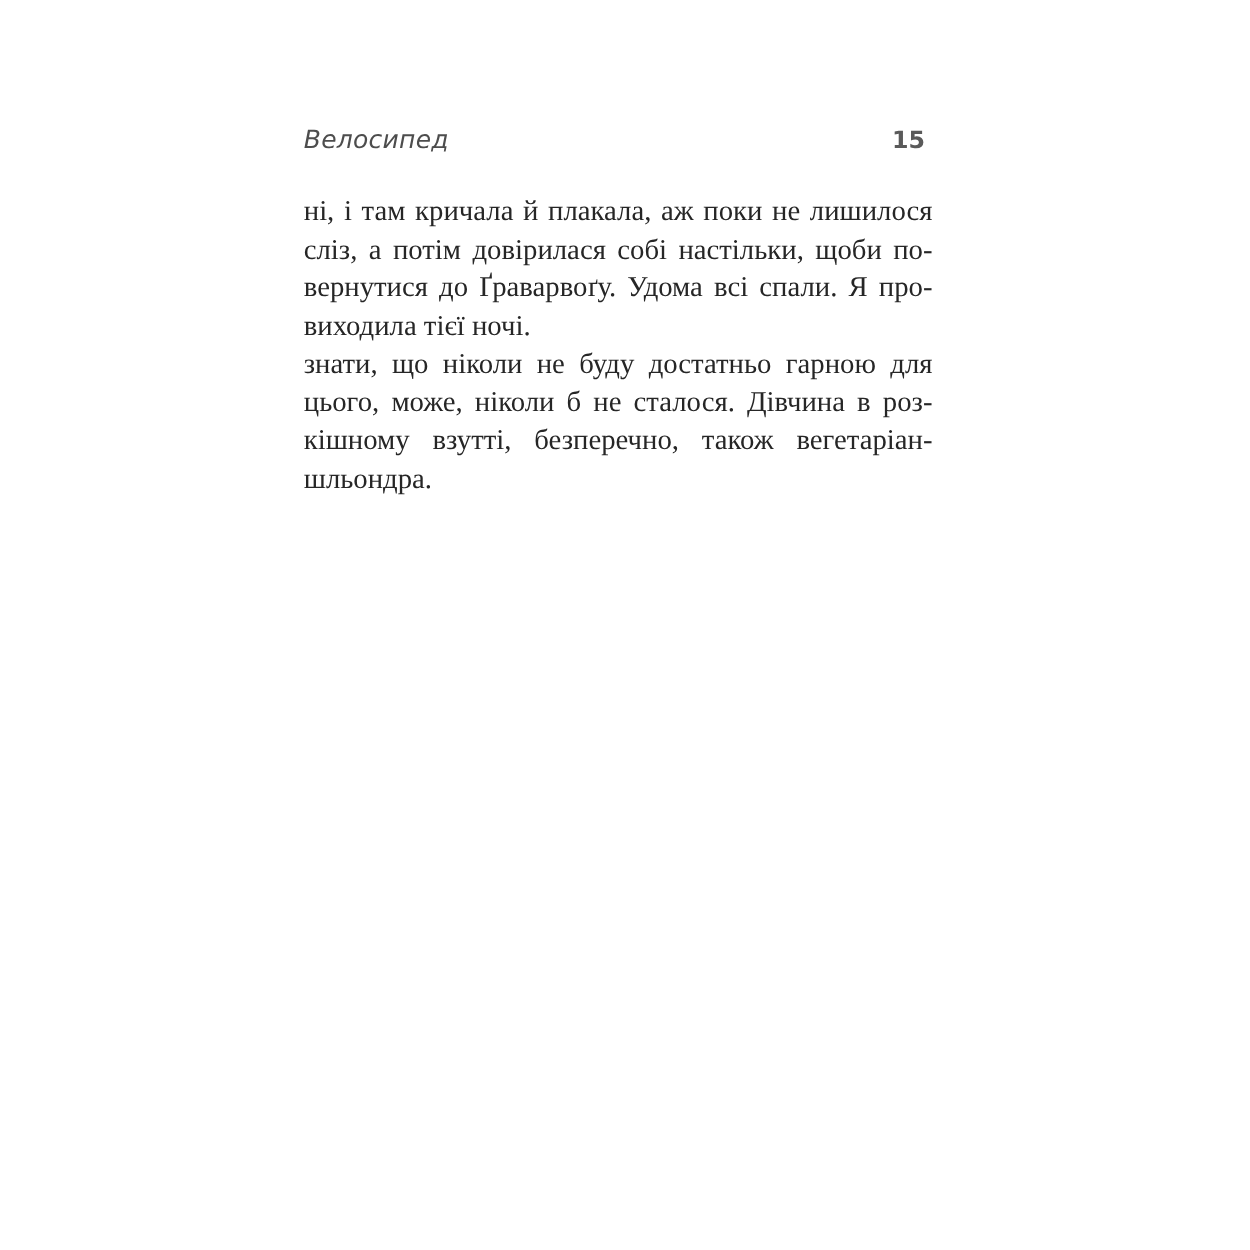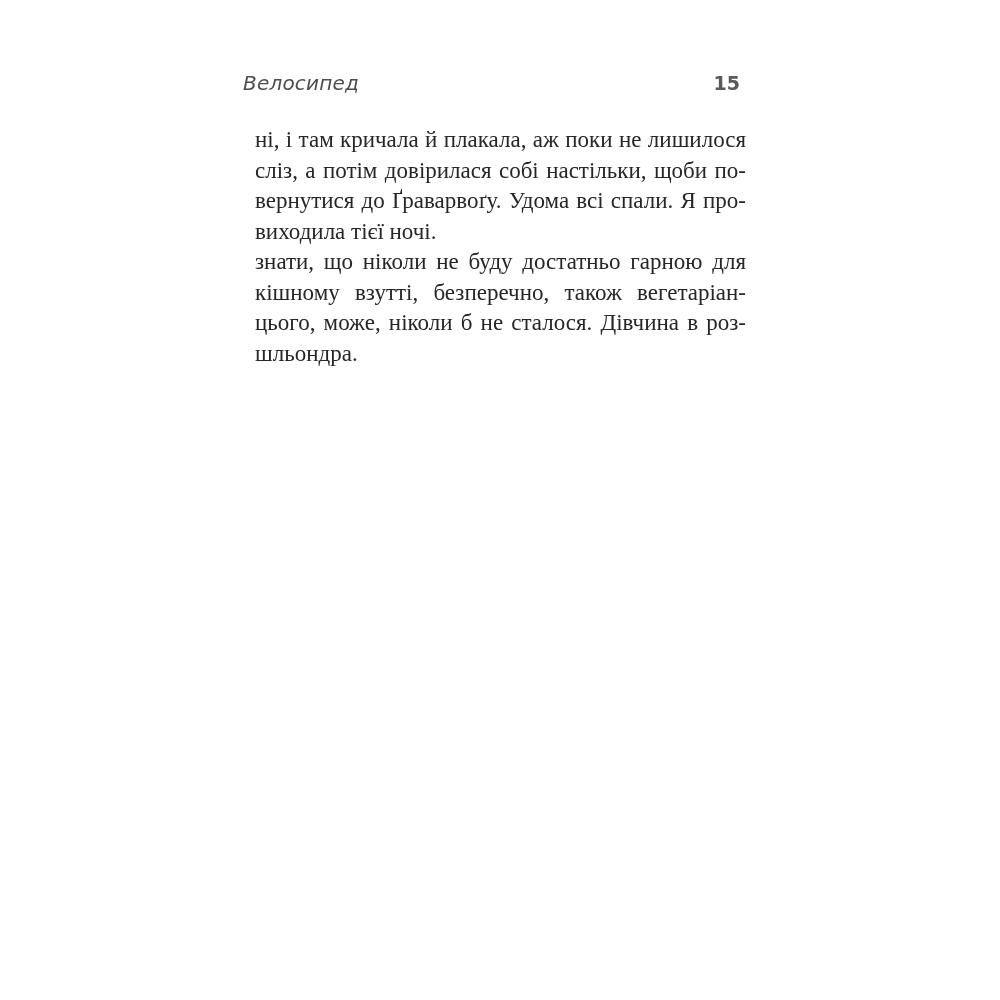--- a/index.html
+++ b/index.html
@@ -14,21 +14,21 @@
     background: #ffffff;
     overflow: hidden;
   }
   .content {
     position: absolute;
     left: 243px;
     top: 0;
     width: 503px;
   }
   .page-header {
-    margin-top: 70px;
+    margin-top: 98px;
     display: flex;
     justify-content: space-between;
     align-items: baseline;
     line-height: 26px;
   }
   .running-title {
     font-family: "DejaVu Sans", "Liberation Sans", sans-serif;
     font-style: italic;
     font-size: 20px;
     color: #4d4d4d;
@@ -40,21 +40,20 @@
     color: #5a5a5a;
     padding-right: 6px;
     font-weight: bold;
   }
   .page-body {
     margin-top: 29px;
     font-family: "Liberation Serif", "DejaVu Serif", serif;
     font-size: 23px;
     color: #262626;
     line-height: 30.5px;
-    margin-left: 12px;
   }
   .para { margin: 0; padding: 0; }
   .line {
     text-align: justify;
     text-align-last: justify;
     white-space: normal;
   }
   .line.para-end {
     text-align-last: left;
   }
@@ -77,20 +76,20 @@
 
       <div class="para">
         <div class="line">ні, і там кричала й плакала, аж поки не лишилося</div>
         <div class="line">сліз, а потім довірилася собі настільки, щоби по-</div>
         <div class="line">вернутися до Ґраварвоґу. Удома всі спали. Я про-</div>
         <div class="line para-end">виходила тієї ночі.</div>
       </div>
 
       <div class="para">
         <div class="line">знати, що ніколи не буду достатньо гарною для</div>
+        <div class="line">цього, може, ніколи б не сталося. Дівчина в роз-</div>
         <div class="line">кішному взутті, безперечно, також вегетаріан-</div>
-        <div class="line">цього, може, ніколи б не сталося. Дівчина в роз-</div>
         <div class="line para-end">шльондра.</div>
       </div>
 
     </div>
   </div>
 </div>
 
 </body></html>

